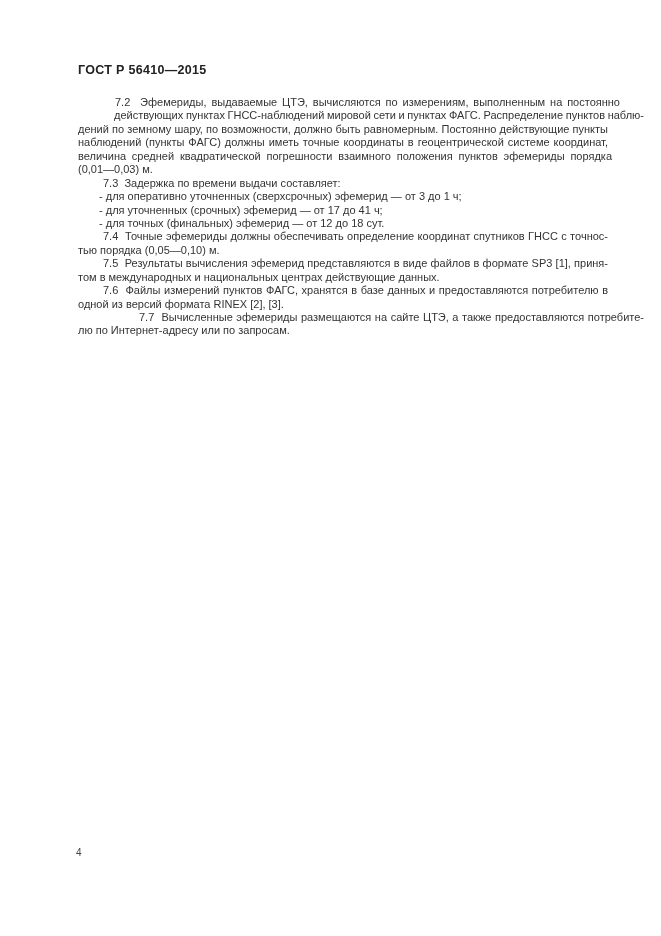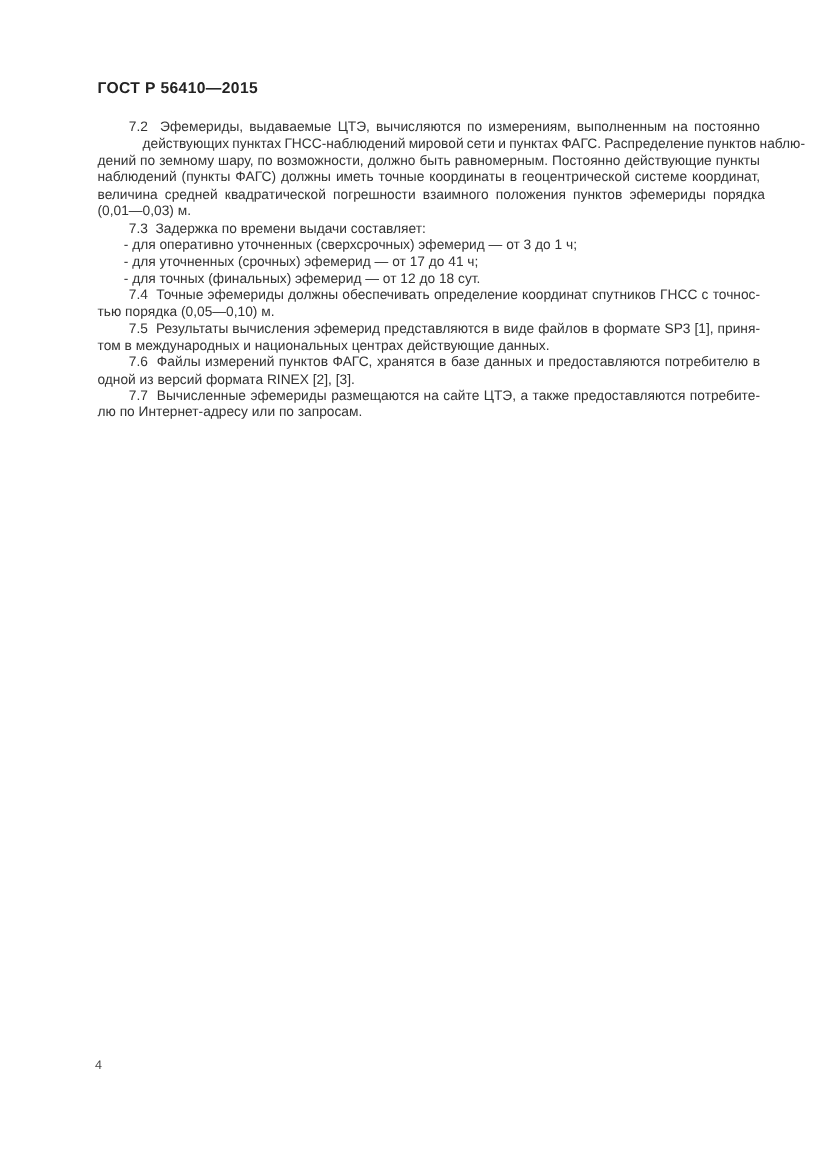--- a/index.html
+++ b/index.html
@@ -49,34 +49,34 @@
     color: #444444;
   }
 </style>
 </head>
 <body>
 
 <div class="page">
   <div class="doc-header">ГОСТ Р 56410—2015</div>
 
   <div class="doc-body" id="doc-body">
-      <div class="line indent"><span style="word-spacing: 1.84062px;">7.2  Эфемериды, выдаваемые ЦТЭ, вычисляются по измерениям, выполненным на постоянно</span></div>
+      <div class="line indent"><span style="word-spacing: 1.84062px; margin-left: 12px;">7.2  Эфемериды, выдаваемые ЦТЭ, вычисляются по измерениям, выполненным на постоянно</span></div>
       <div class="line"><span style="word-spacing: -0.429688px; margin-left: 36px;">действующих пунктах ГНСС-наблюдений мировой сети и пунктах ФАГС. Распределение пунктов наблю-</span></div>
       <div class="line"><span style="word-spacing: 0.125px;">дений по земному шару, по возможности, должно быть равномерным. Постоянно действующие пункты</span></div>
       <div class="line"><span style="word-spacing: 0.876563px; margin-top: 46px;">наблюдений (пункты ФАГС) должны иметь точные координаты в геоцентрической системе координат,</span></div>
       <div class="line"><span style="word-spacing: 2.71289px;">величина средней квадратической погрешности взаимного положения пунктов эфемериды порядка</span></div>
       <div class="line"><span>(0,01—0,03) м.</span></div>
       <div class="line indent"><span>7.3  Задержка по времени выдачи составляет:</span></div>
       <div class="line bullet"><span>- для оперативно уточненных (сверхсрочных) эфемерид — от 3 до 1 ч;</span></div>
       <div class="line bullet"><span>- для уточненных (срочных) эфемерид — от 17 до 41 ч;</span></div>
       <div class="line bullet"><span>- для точных (финальных) эфемерид — от 12 до 18 сут.</span></div>
       <div class="line indent"><span style="word-spacing: 0.325284px;">7.4  Точные эфемериды должны обеспечивать определение координат спутников ГНСС с точнос-</span></div>
       <div class="line"><span>тью порядка (0,05—0,10) м.</span></div>
       <div class="line indent"><span style="word-spacing: 0.15625px;">7.5  Результаты вычисления эфемерид представляются в виде файлов в формате SP3 [1], приня-</span></div>
       <div class="line"><span>том в международных и национальных центрах действующие данных.</span></div>
       <div class="line indent"><span style="word-spacing: 0.539663px;">7.6  Файлы измерений пунктов ФАГС, хранятся в базе данных и предоставляются потребителю в</span></div>
       <div class="line"><span>одной из версий формата RINEX [2], [3].</span></div>
-      <div class="line indent"><span style="word-spacing: 0.508523px;">7.7  Вычисленные эфемериды размещаются на сайте ЦТЭ, а также предоставляются потребите-</span></div>
+      <div class="line indent"><span style="word-spacing: 0.508523px; margin-left: 36px;">7.7  Вычисленные эфемериды размещаются на сайте ЦТЭ, а также предоставляются потребите-</span></div>
       <div class="line"><span>лю по Интернет-адресу или по запросам.</span></div>
     </div>
 
   <div class="page-number">4</div>
 </div>
 
 </body></html>

